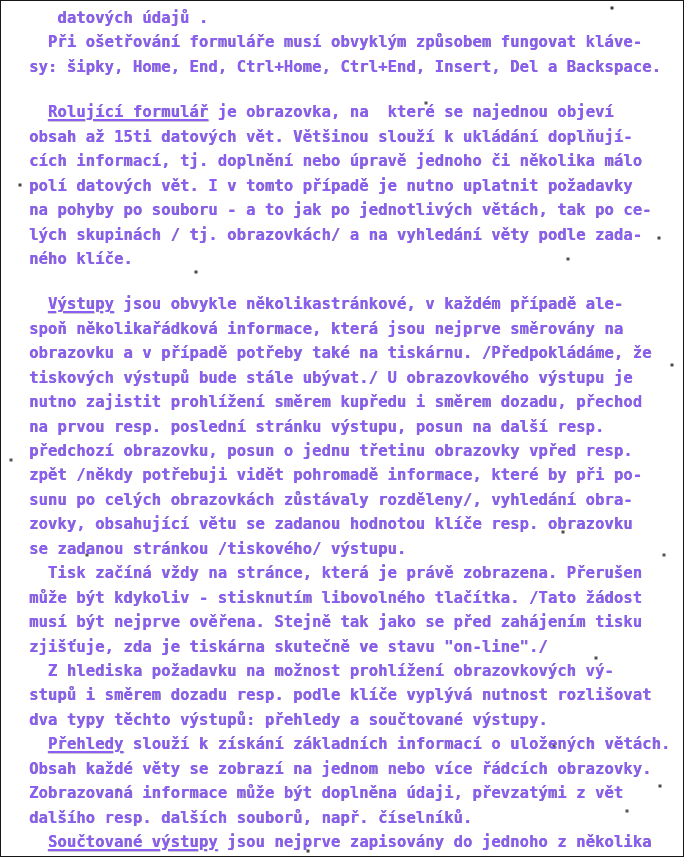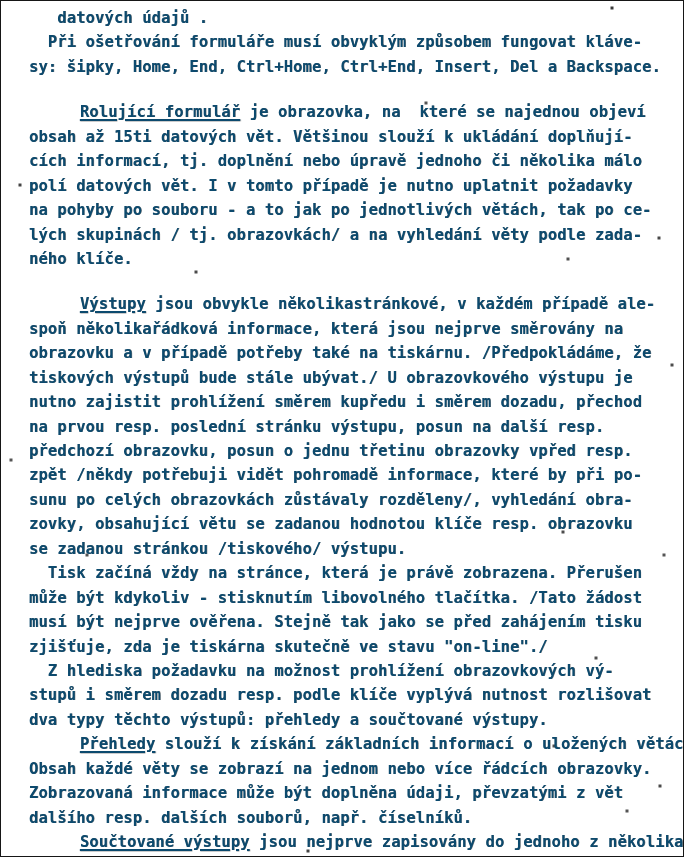--- a/index.html
+++ b/index.html
@@ -12,42 +12,41 @@
     width: 684px;
     height: 857px;
     box-sizing: border-box;
     background: #ffffff;
     border: 1px solid #161616;
     overflow: hidden;
     font-family: "DejaVu Sans Mono", "Liberation Mono", monospace;
     font-weight: bold;
     font-size: 15.5px;
     letter-spacing: 0.1px;
-    color: #0c4a6e;
+    color: #8b5cf6;
     text-shadow: 0.4px 0.4px 0.6px rgba(20,20,20,0.55);
   }
   .doc-body {
     position: absolute;
     top: 5px;
     left: 28px;
     right: 6px;
     white-space: pre;
   }
   .line {
     height: 24.45px;
     line-height: 24.45px;
   }
   .line.blank {
     height: 21px;
   }
   .u {
     text-decoration: underline;
     text-decoration-thickness: 2px;
     text-underline-offset: 2px;
-    margin-left: 32px;
   }
   
   .noise {
     position: absolute;
     top: 0; left: 0;
     width: 2px; height: 2px;
     background: transparent;
     box-shadow:
       610px 6px 0 0.5px #3a3a3a,
       18px 183px 0 0.5px #444,

